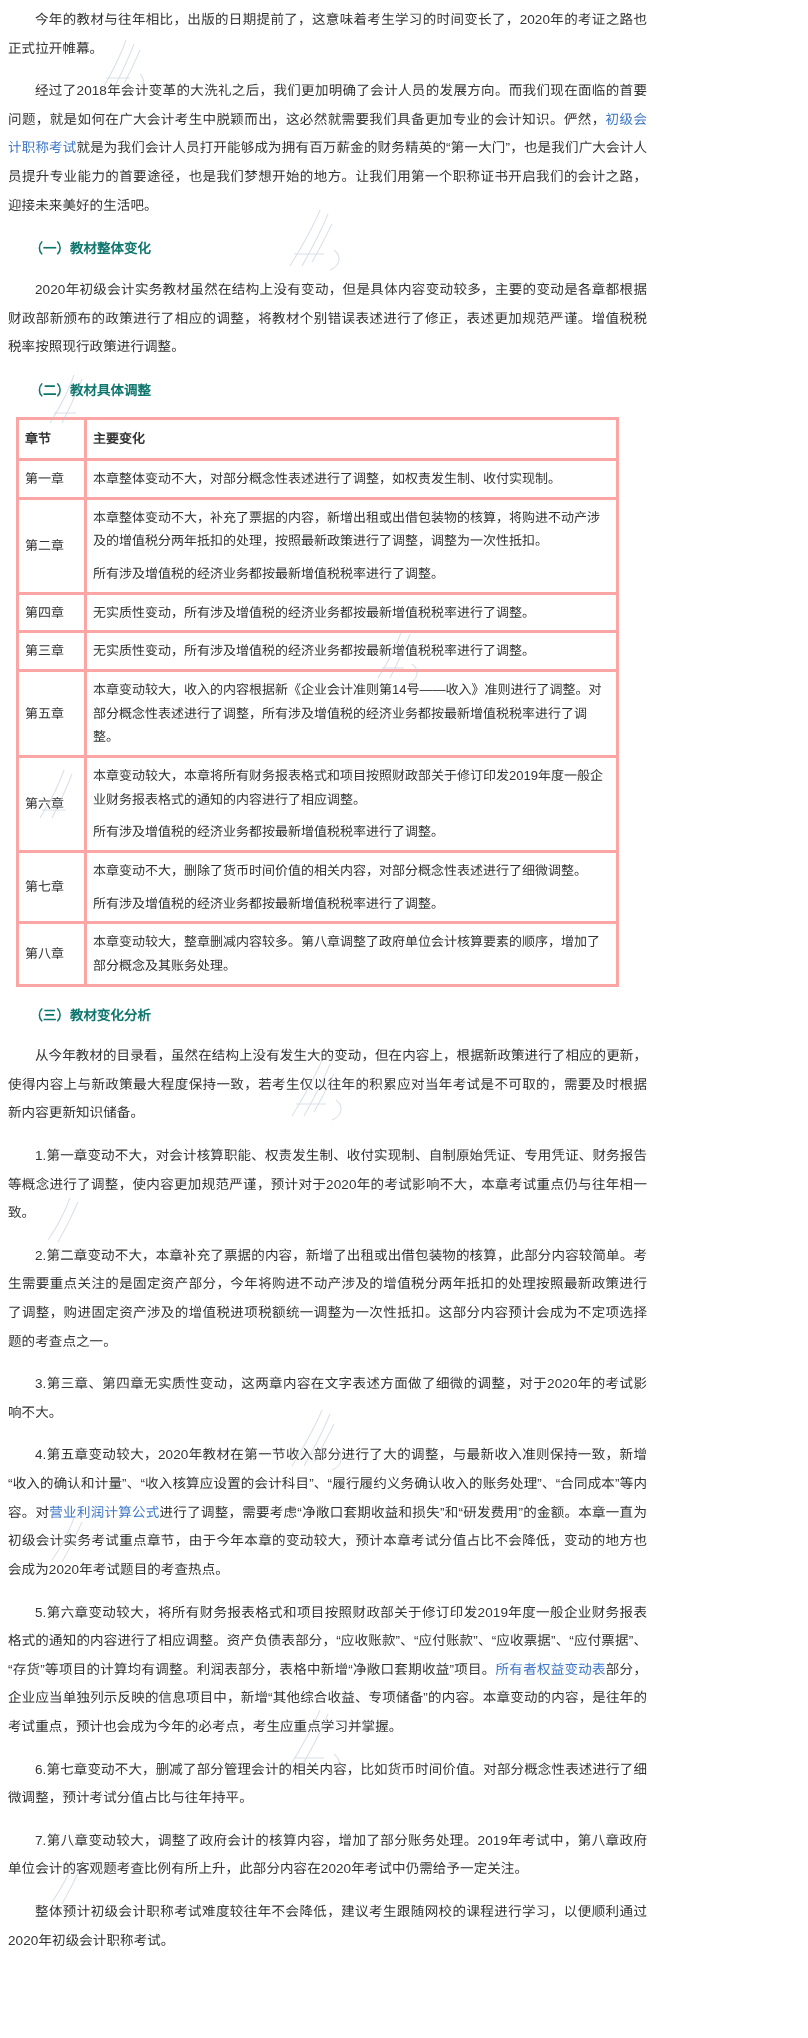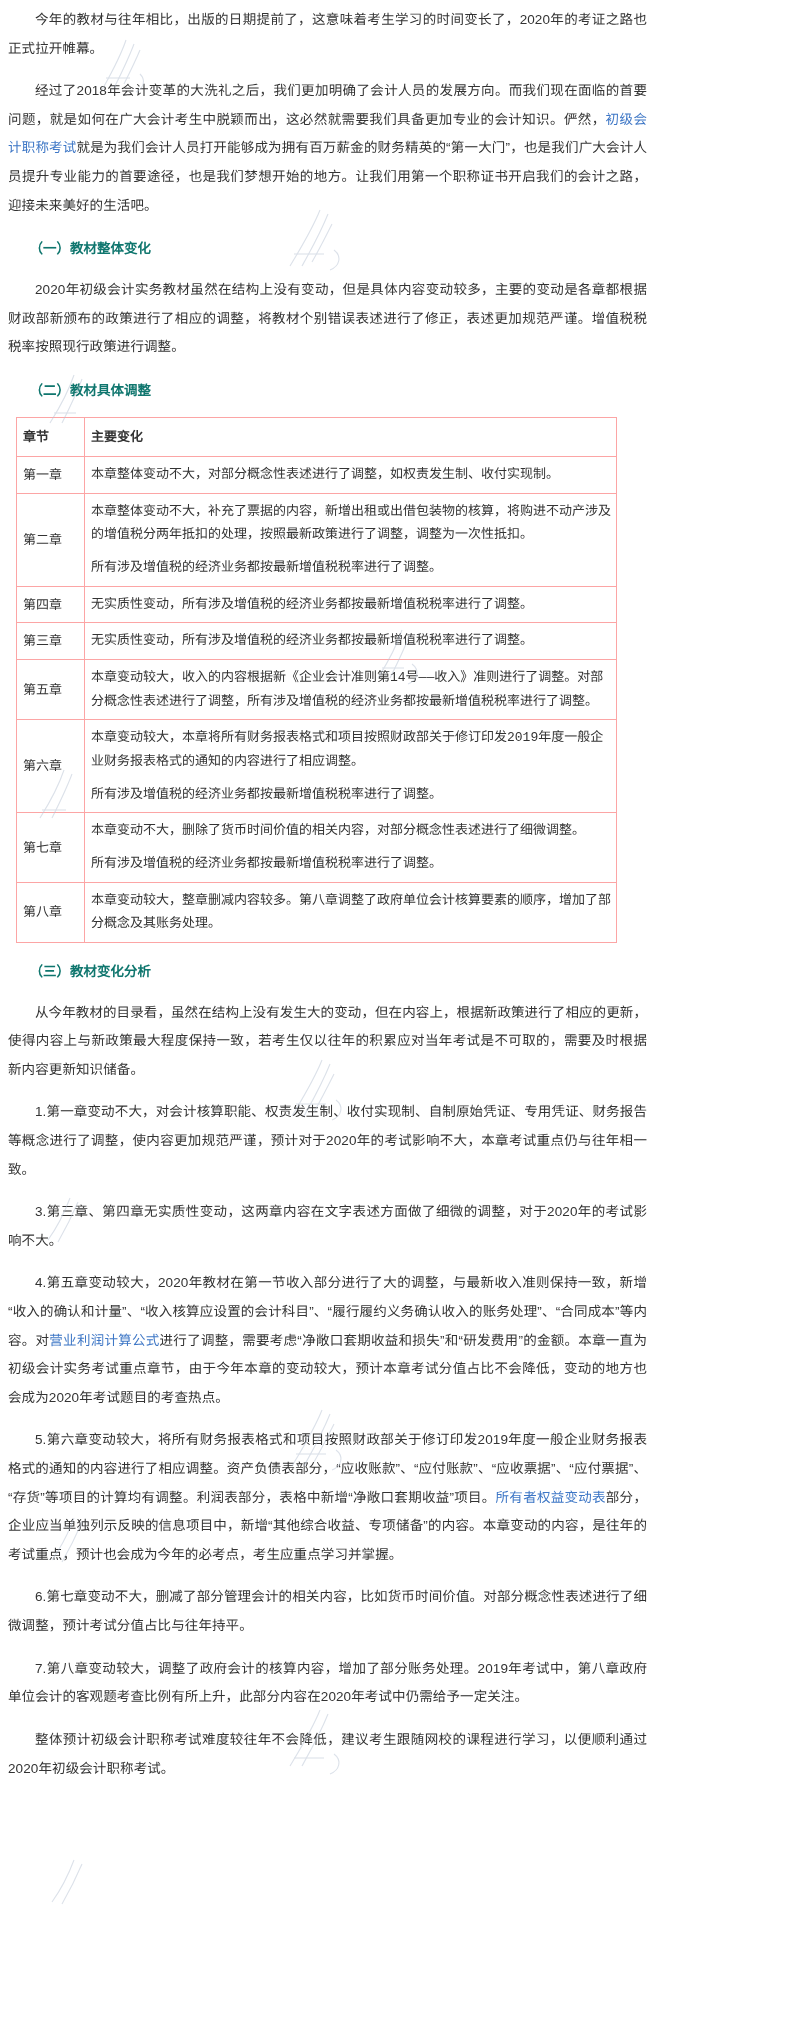--- a/index.html
+++ b/index.html
@@ -56,40 +56,39 @@
     border-collapse: collapse;
     width: 600px;
     margin: 6px 0 14px 8px;
     table-layout: fixed;
     font-size: 13px;
   }
   table.change-table col.c1 { width: 68px; }
   table.change-table col.c2 { width: 532px; }
   table.change-table th,
   table.change-table td {
-    border: 1px solid #fca5a5;
+    border: 3px solid #fca5a5;
     padding: 6px 5px 6px 6px;
     vertical-align: middle;
     text-align: left;
     color: #333333;
     line-height: 1.82;
     word-break: break-all;
   }
   table.change-table th {
     font-weight: bold;
     padding-top: 7px;
     padding-bottom: 7px;
   }
   table.change-table td.chap {
     white-space: nowrap;
     vertical-align: middle;
   }
   table.change-table td.body p {
     margin: 0;
-    font-family: Liberation Mono, monospace;
   }
   table.change-table td.body p + p {
     margin-top: 9px;
   }
 
   
   .wm {
     position: absolute;
     pointer-events: none;
     opacity: 0.5;
@@ -285,20 +284,21 @@
         </td>
       </tr>
     </tbody>
   </table>
 
   <h3 class="section-head">（三）教材变化分析</h3>
 
   <p class="para">从今年教材的目录看，虽然在结构上没有发生大的变动，但在内容上，根据新政策进行了相应的更新，使得内容上与新政策最大程度保持一致，若考生仅以往年的积累应对当年考试是不可取的，需要及时根据新内容更新知识储备。</p>
 
   <p class="para">1.第一章变动不大，对会计核算职能、权责发生制、收付实现制、自制原始凭证、专用凭证、财务报告等概念进行了调整，使内容更加规范严谨，预计对于2020年的考试影响不大，本章考试重点仍与往年相一致。</p>
+  <p class="para">2.第二章变动不大，本章补充了票据的内容，新增了出租或出借包装物的核算，此部分内容较简单。考生需要重点关注的是固定资产部分，今年将购进不动产涉及的增值税分两年抵扣的处理按照最新政策进行了调整，购进固定资产涉及的增值税进项税额统一调整为一次性抵扣。这部分内容预计会成为不定项选择题的考查点之一。</p>
   <p class="para">3.第三章、第四章无实质性变动，这两章内容在文字表述方面做了细微的调整，对于2020年的考试影响不大。</p>
 
   <p class="para"><span>4.第五章变动较大，2020年教材在第一节收入部分进行了大的调整，与最新收入准则保持一致，新增“收入的确认和计量”、“收入核算应设置的会计科目”、“履行履约义务确认收入的账务处理”、“合同成本”等内容。对</span><a class="link" href="#">营业利润计算公式</a><span>进行了调整，需要考虑“净敞口套期收益和损失”和“研发费用”的金额。本章一直为初级会计实务考试重点章节，由于今年本章的变动较大，预计本章考试分值占比不会降低，变动的地方也会成为2020年考试题目的考查热点。</span></p>
 
   <p class="para"><span>5.第六章变动较大，将所有财务报表格式和项目按照财政部关于修订印发2019年度一般企业财务报表格式的通知的内容进行了相应调整。资产负债表部分，“应收账款”、“应付账款”、“应收票据”、“应付票据”、“存货”等项目的计算均有调整。利润表部分，表格中新增“净敞口套期收益”项目。</span><a class="link" href="#">所有者权益变动表</a><span>部分，企业应当单独列示反映的信息项目中，新增“其他综合收益、专项储备”的内容。本章变动的内容，是往年的考试重点，预计也会成为今年的必考点，考生应重点学习并掌握。</span></p>
 
   <p class="para">6.第七章变动不大，删减了部分管理会计的相关内容，比如货币时间价值。对部分概念性表述进行了细微调整，预计考试分值占比与往年持平。</p>
   <p class="para">7.第八章变动较大，调整了政府会计的核算内容，增加了部分账务处理。2019年考试中，第八章政府单位会计的客观题考查比例有所上升，此部分内容在2020年考试中仍需给予一定关注。</p>
 
   <p class="para">整体预计初级会计职称考试难度较往年不会降低，建议考生跟随网校的课程进行学习，以便顺利通过2020年初级会计职称考试。</p>

